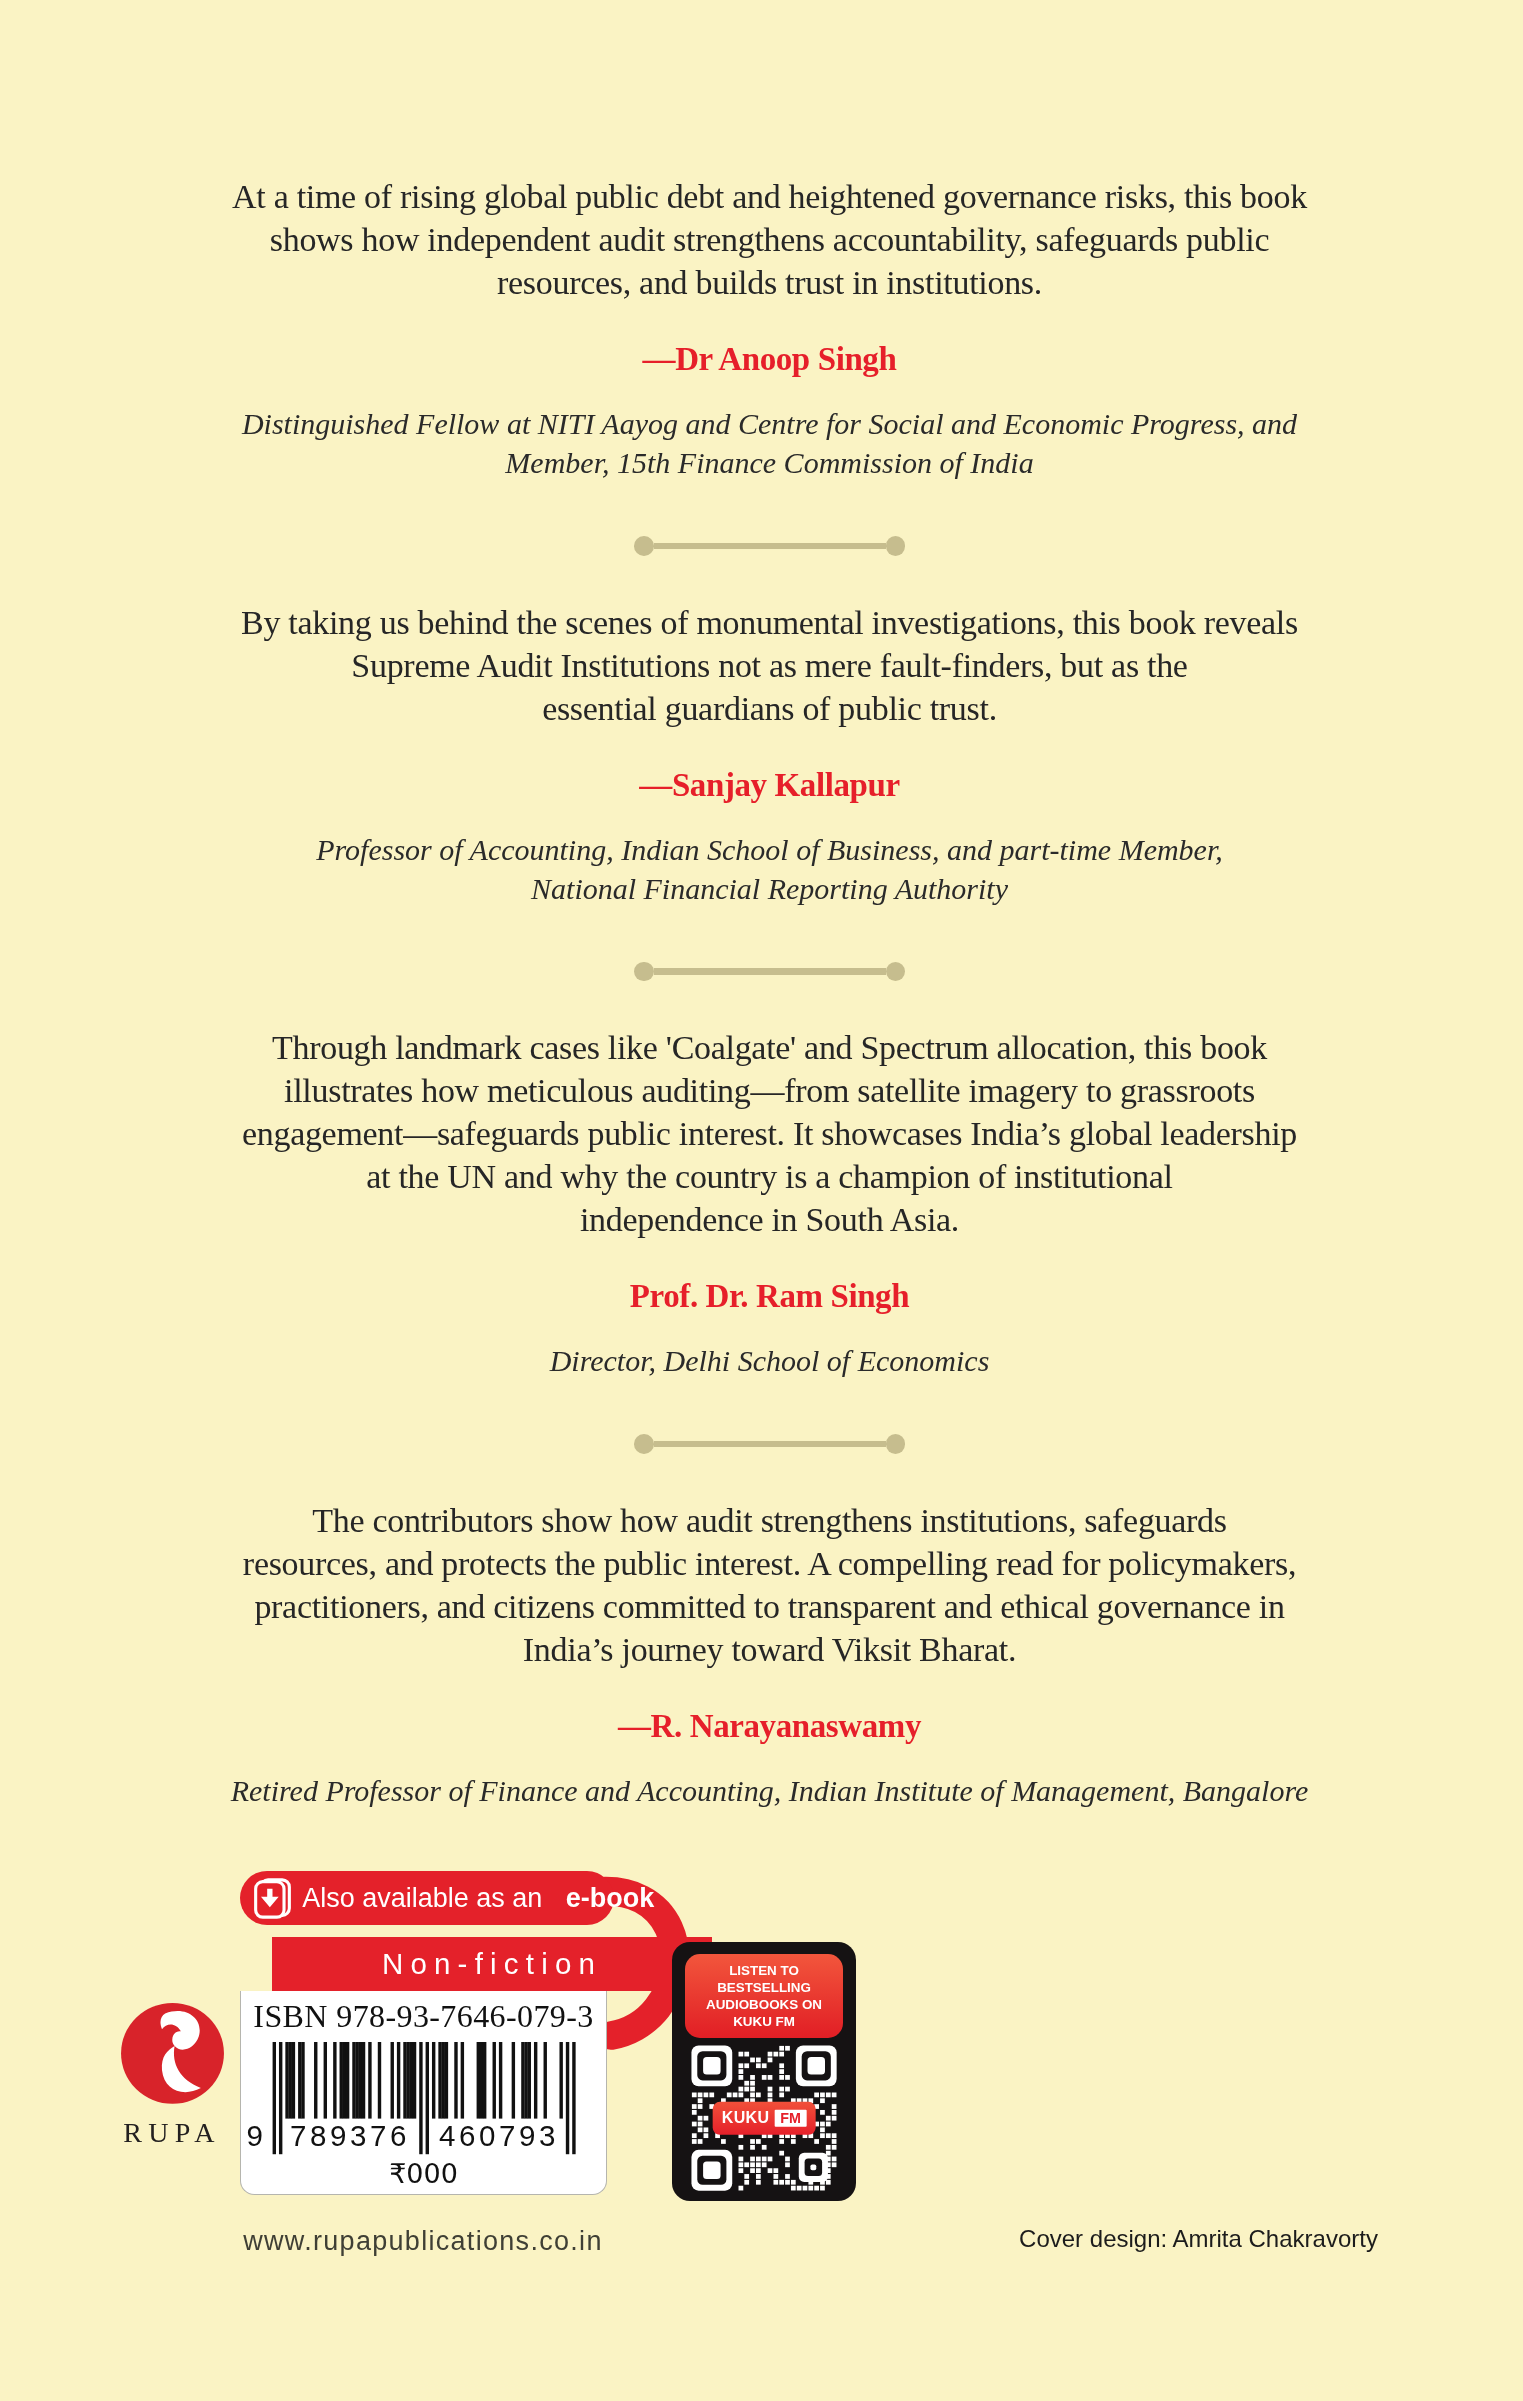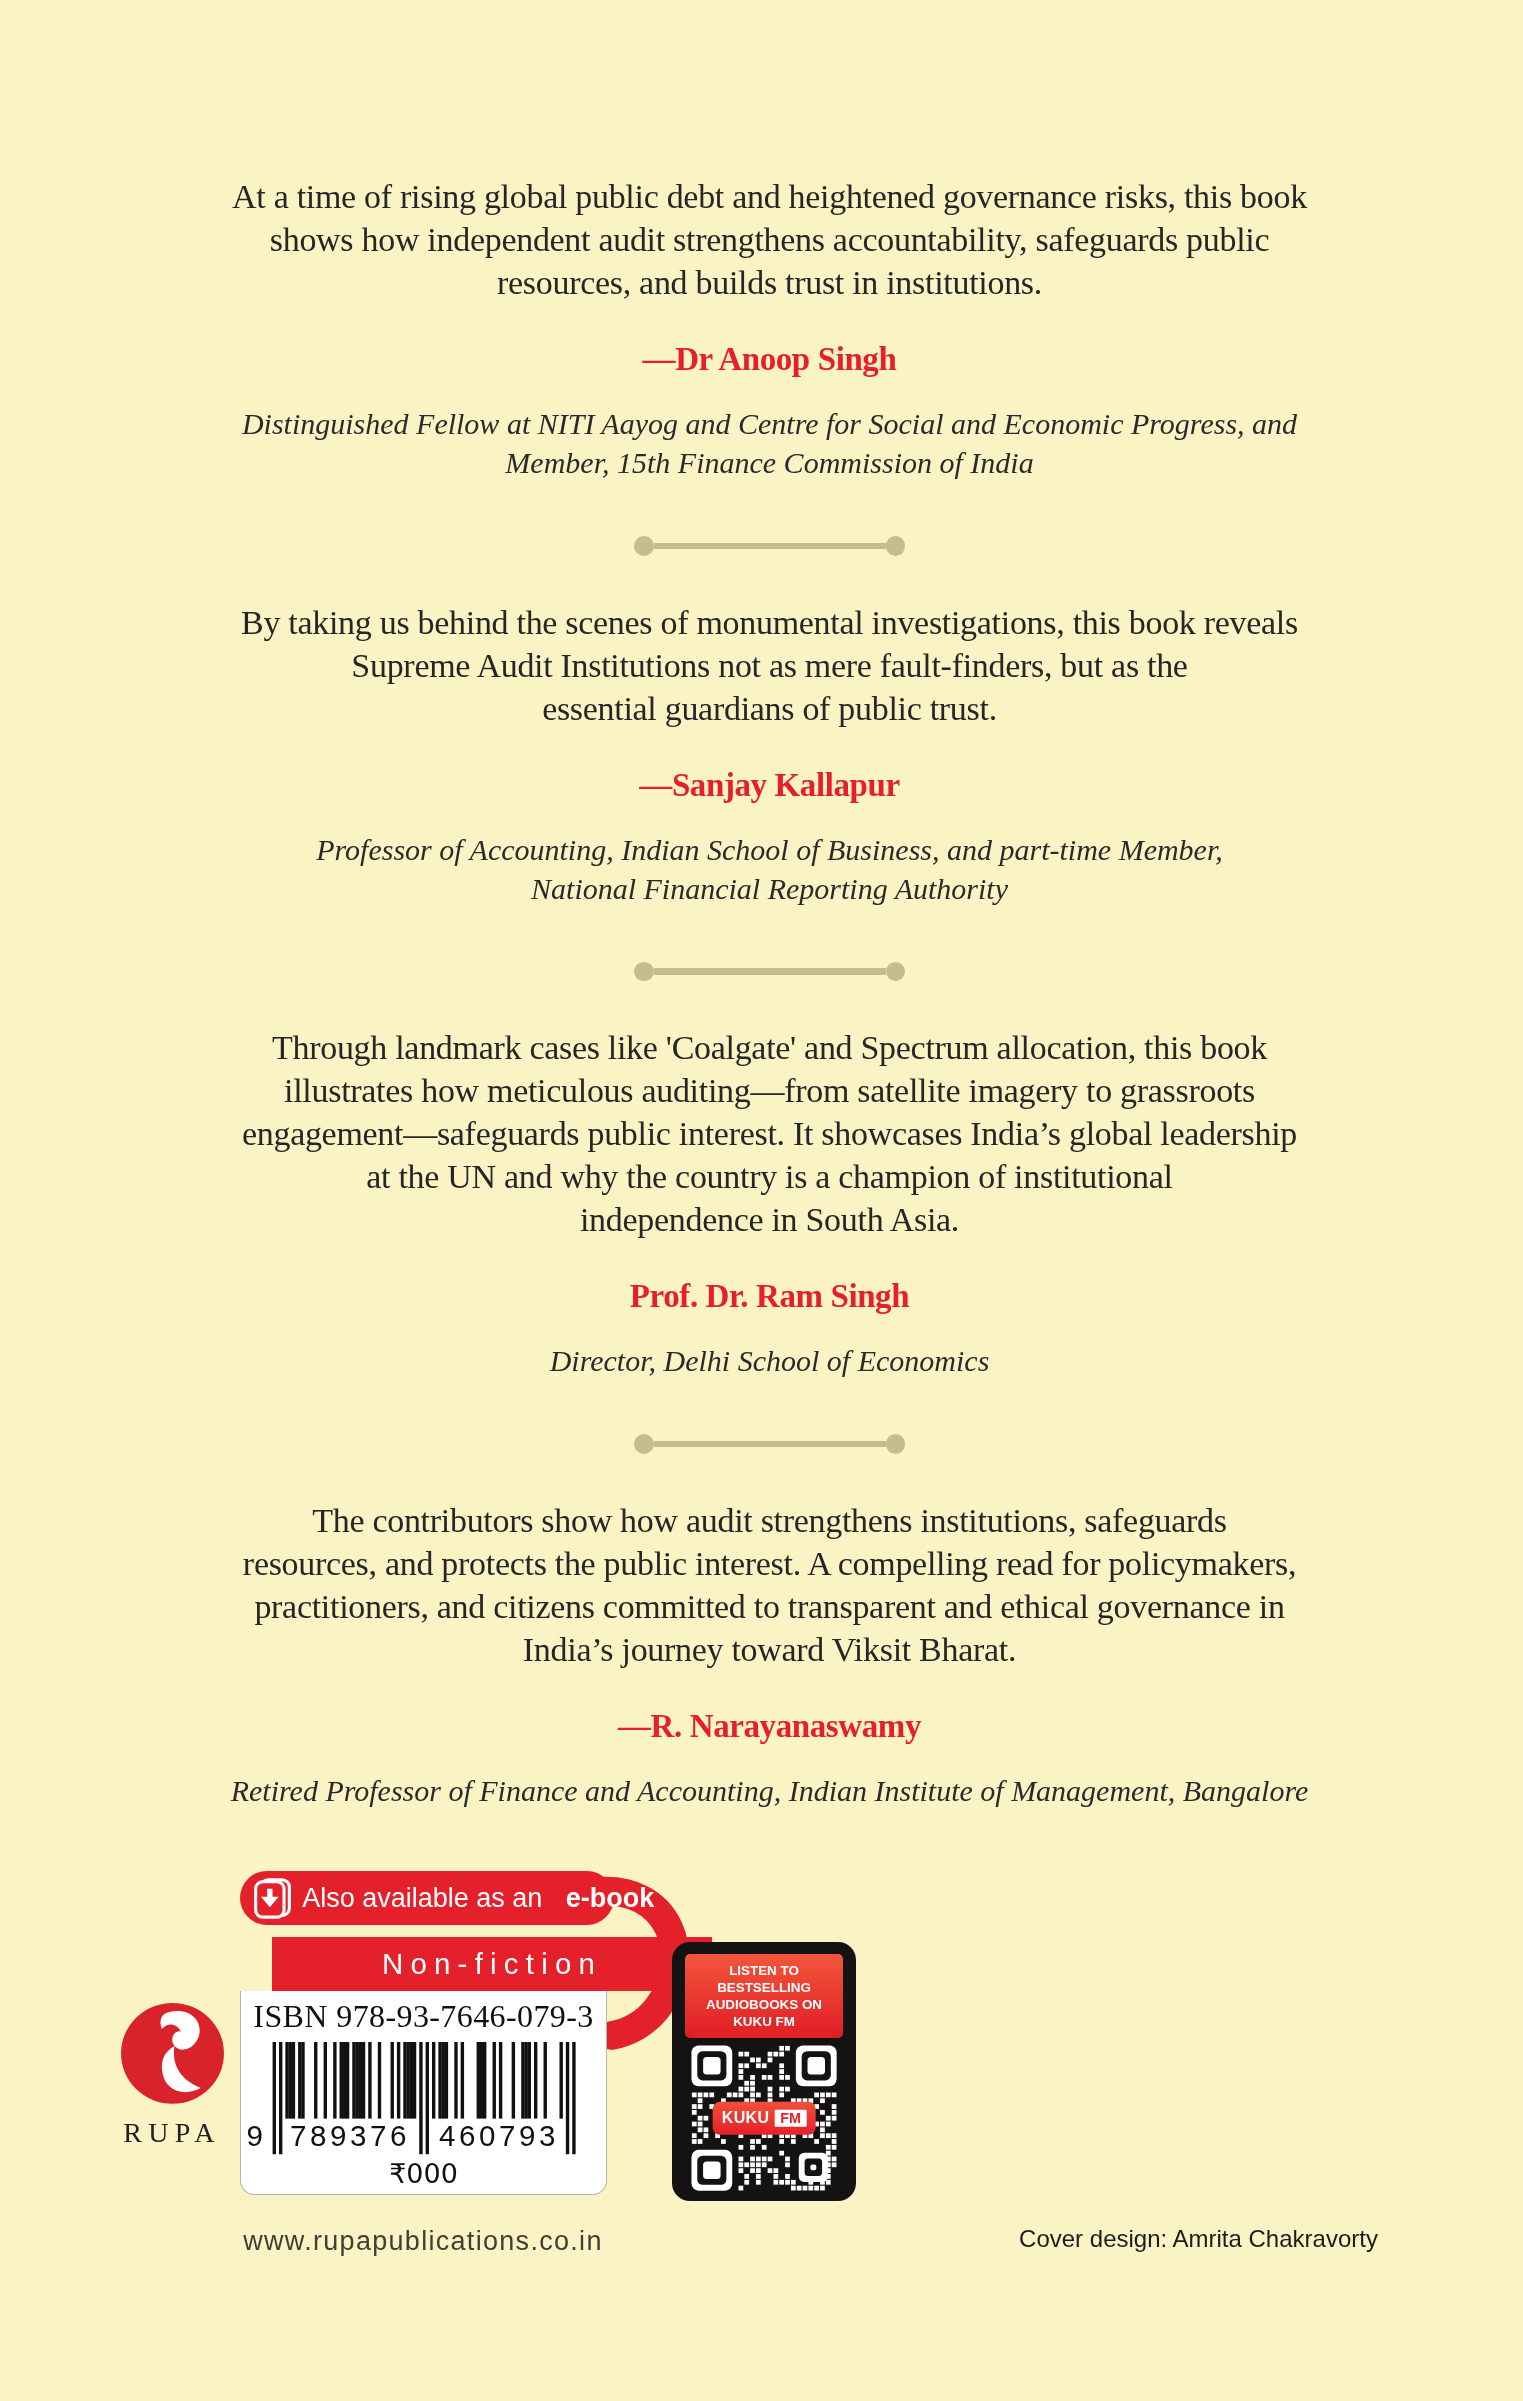--- a/index.html
+++ b/index.html
@@ -68,21 +68,21 @@
   .price{margin:1.8px 0 0;font-family:"DejaVu Sans",sans-serif;font-size:27px;color:#111;}
   .rupa{position:absolute;left:113px;top:2003px;width:118px;text-align:center;z-index:2;}
   .rupa svg{display:block;margin:0 auto;}
   .rupa-name{margin:9px 0 0;font-size:28px;letter-spacing:6.3px;color:#232020;}
   .kuku-box{
     position:absolute;left:672px;top:1942px;width:184px;height:259px;
     background:#151213;border-radius:18px;z-index:2;box-sizing:border-box;padding:11.6px 13.4px;
   }
   .kuku-header{
     background:linear-gradient(180deg,#f2563c 0%,#e11e25 100%);
-    border-radius:5px;color:#fff;text-align:center;white-space:pre-line;
+    border-radius:15px;color:#fff;text-align:center;white-space:pre-line;
     font-family:"Liberation Sans",sans-serif;font-weight:bold;font-size:13.4px;line-height:17px;
     padding:8px 0;
   }
   .kuku-qr{position:relative;width:147px;height:147px;margin:7.2px auto 0;}
   .kuku-badge{
     position:absolute;left:50%;top:50%;transform:translate(-50%,-50%);
     background:linear-gradient(180deg,#f1503a,#e5202a);
     border-radius:7.2px;padding:7.2px 9px;display:flex;align-items:center;gap:5.4px;text-align:right;
   }
   .kuku-badge .kk{color:#fff;font-family:"Liberation Sans",sans-serif;font-weight:bold;font-size:16px;letter-spacing:0.4px;}

